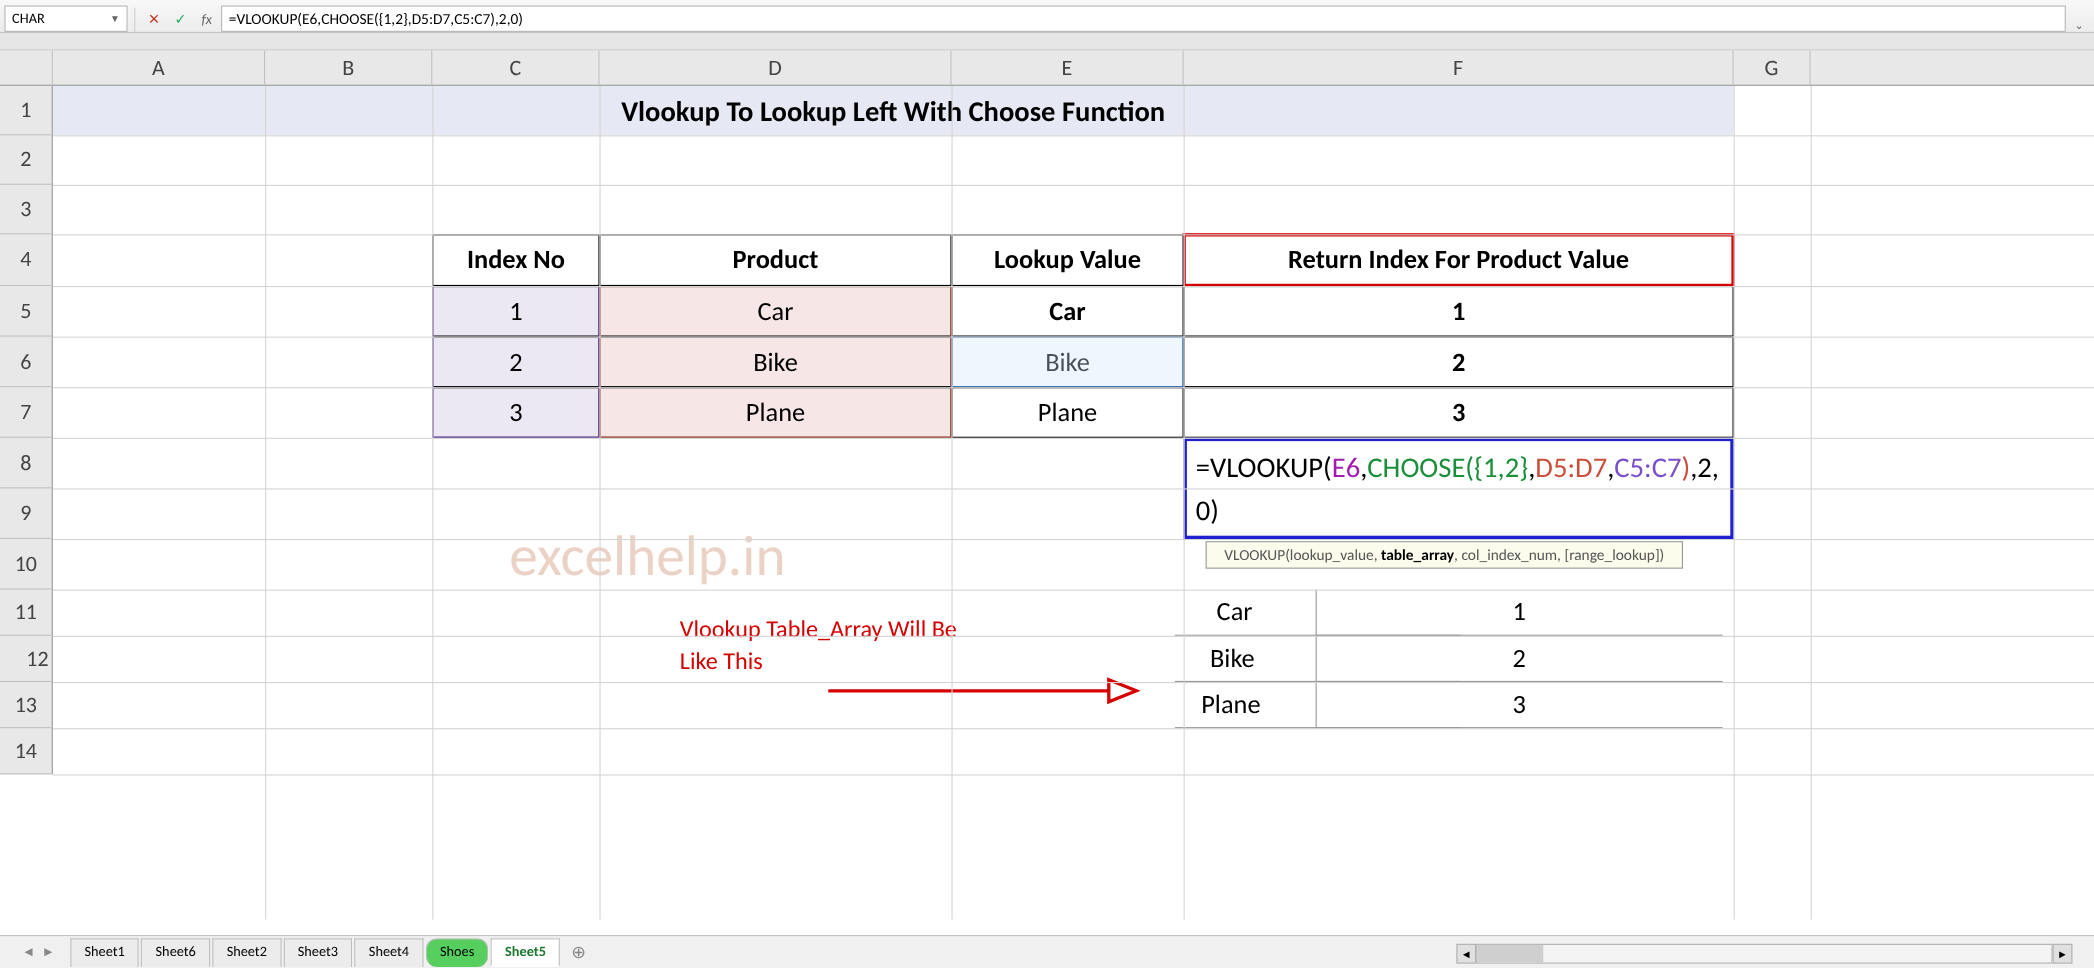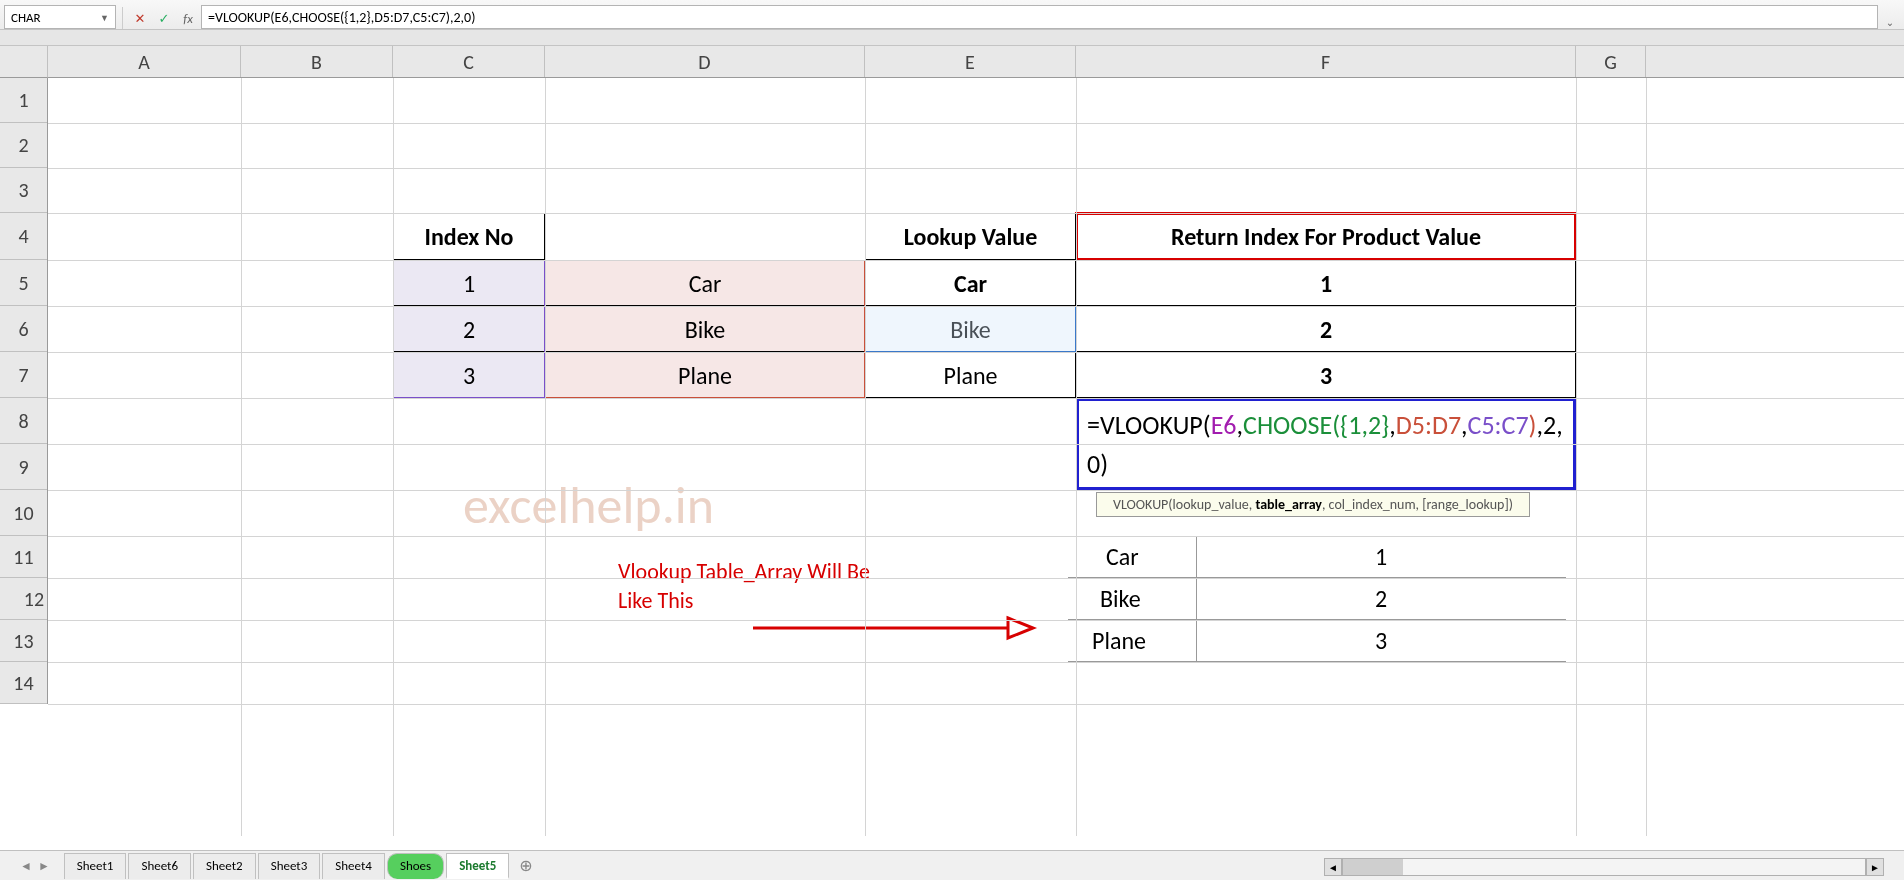--- a/index.html
+++ b/index.html
@@ -107,23 +107,29 @@
       <div style="height: 46px;">8</div>
       <div style="height: 46px;">9</div>
       <div style="height: 46px;">10</div>
       <div style="height: 42px;">11</div>
       <div style="height: 42px; padding-left: 21px;">12</div>
       <div style="height: 42px;">13</div>
       <div style="height: 42px;">14</div>
     </div>
   <div class="cells" id="cells">
 
+    <div class="title-row" style="left:0;top:0;width:1528px;height:45px">
+      <span>Vlookup To Lookup Left With Choose Function</span>
+    </div>
 
     <div class="tbl-cell tbl-head" style="left:345px;top:135px;width:152px;height:47px">
         <span>Index No</span>
+      </div>
+    <div class="tbl-cell tbl-head" style="left:497px;top:135px;width:320px;height:47px">
+        <span>Product</span>
       </div>
     <div class="tbl-cell tbl-head red-box" style="left:1028px;top:135px;width:500px;height:47px">
         <span>Return Index For Product Value</span>
       </div>
     <div class="tbl-cell tbl-head" style="left:817px;top:135px;width:211px;height:47px">
         <span>Lookup Value</span>
       </div>
 
     <div class="tbl-cell fill-lav" style="left:345px;top:182px;width:152px;height:46px">
         <span>1</span>

